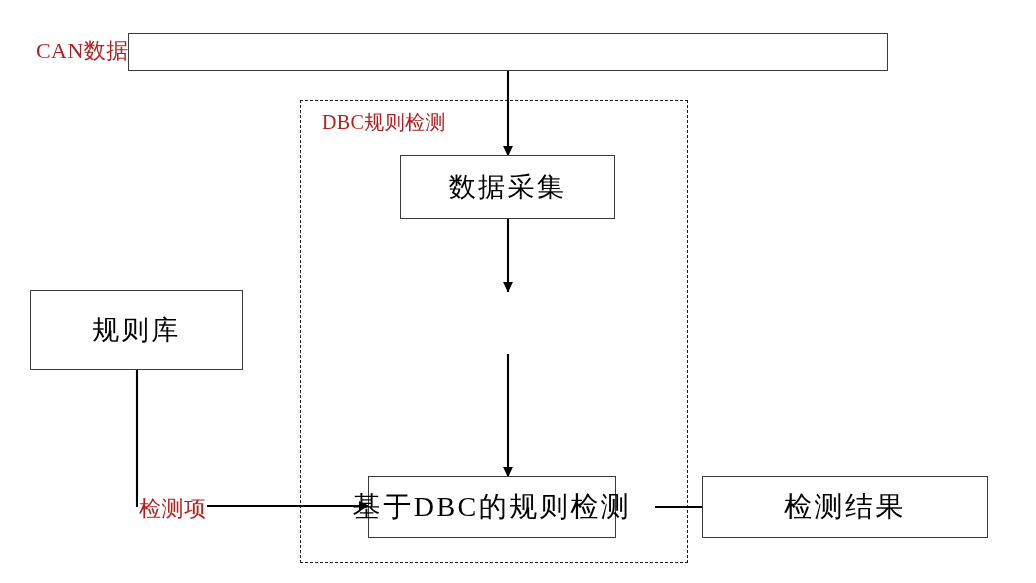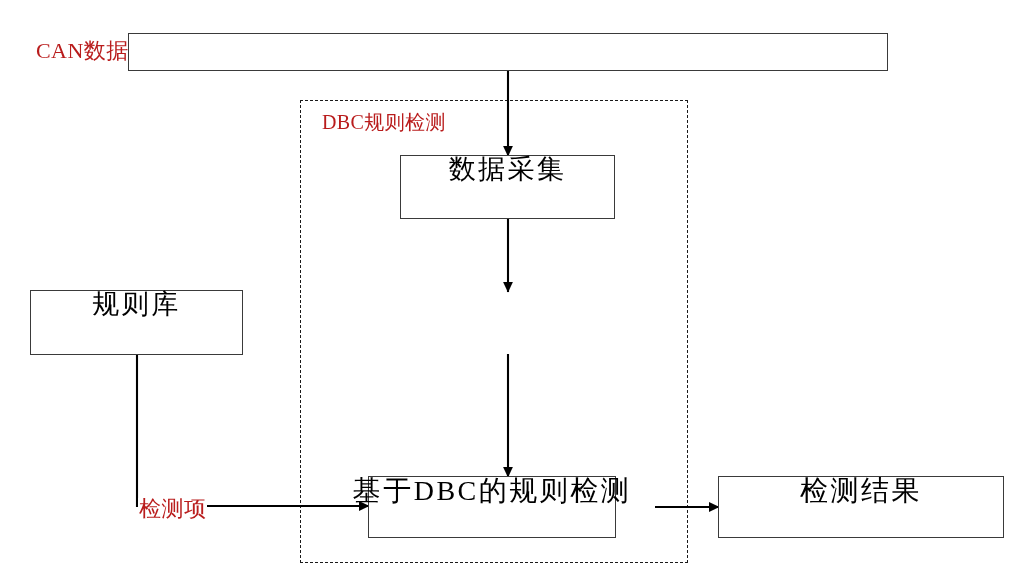--- a/index.html
+++ b/index.html
@@ -22,37 +22,37 @@
     top: 0;
     width: 1036px;
     height: 583px;
   }
   .node {
     position: absolute;
     box-sizing: border-box;
     border: 1.4px solid #3a3a3a;
     background: #ffffff;
     display: flex;
-    align-items: flex-start;
+    align-items: center;
     justify-content: center;
     font-family: "Liberation Serif", "DejaVu Serif", serif;
     color: #000000;
     white-space: nowrap;
   }
   .node-label {
     letter-spacing: 0.09em;
     line-height: 1;
   }
   
   #node-can-bar   { left: 128px; top: 33px;  width: 760px; height: 38px; }
   #node-collect   { left: 400px; top: 155px; width: 215px; height: 64px; }
   #node-preproc   { left: 400px; top: 291px; width: 215px; height: 63px; }
-  #node-rulebase  { left: 30px;  top: 290px; width: 213px; height: 65px; }
+  #node-rulebase  { left: 30px;  top: 290px; width: 213px; height: 80px; }
   #node-dbccheck  { left: 368px; top: 476px; width: 248px; height: 62px; }
-  #node-result    { left: 718px; top: 476px; width: 286px; height: 62px; }
+  #node-result    { left: 702px; top: 476px; width: 286px; height: 62px; }
 
   #node-collect  .node-label,
   #node-preproc  .node-label,
   #node-rulebase .node-label { font-size: 27px; }
   #node-dbccheck .node-label,
   #node-result   .node-label { font-size: 28px; }
 
   
   .free-text {
     position: absolute;

